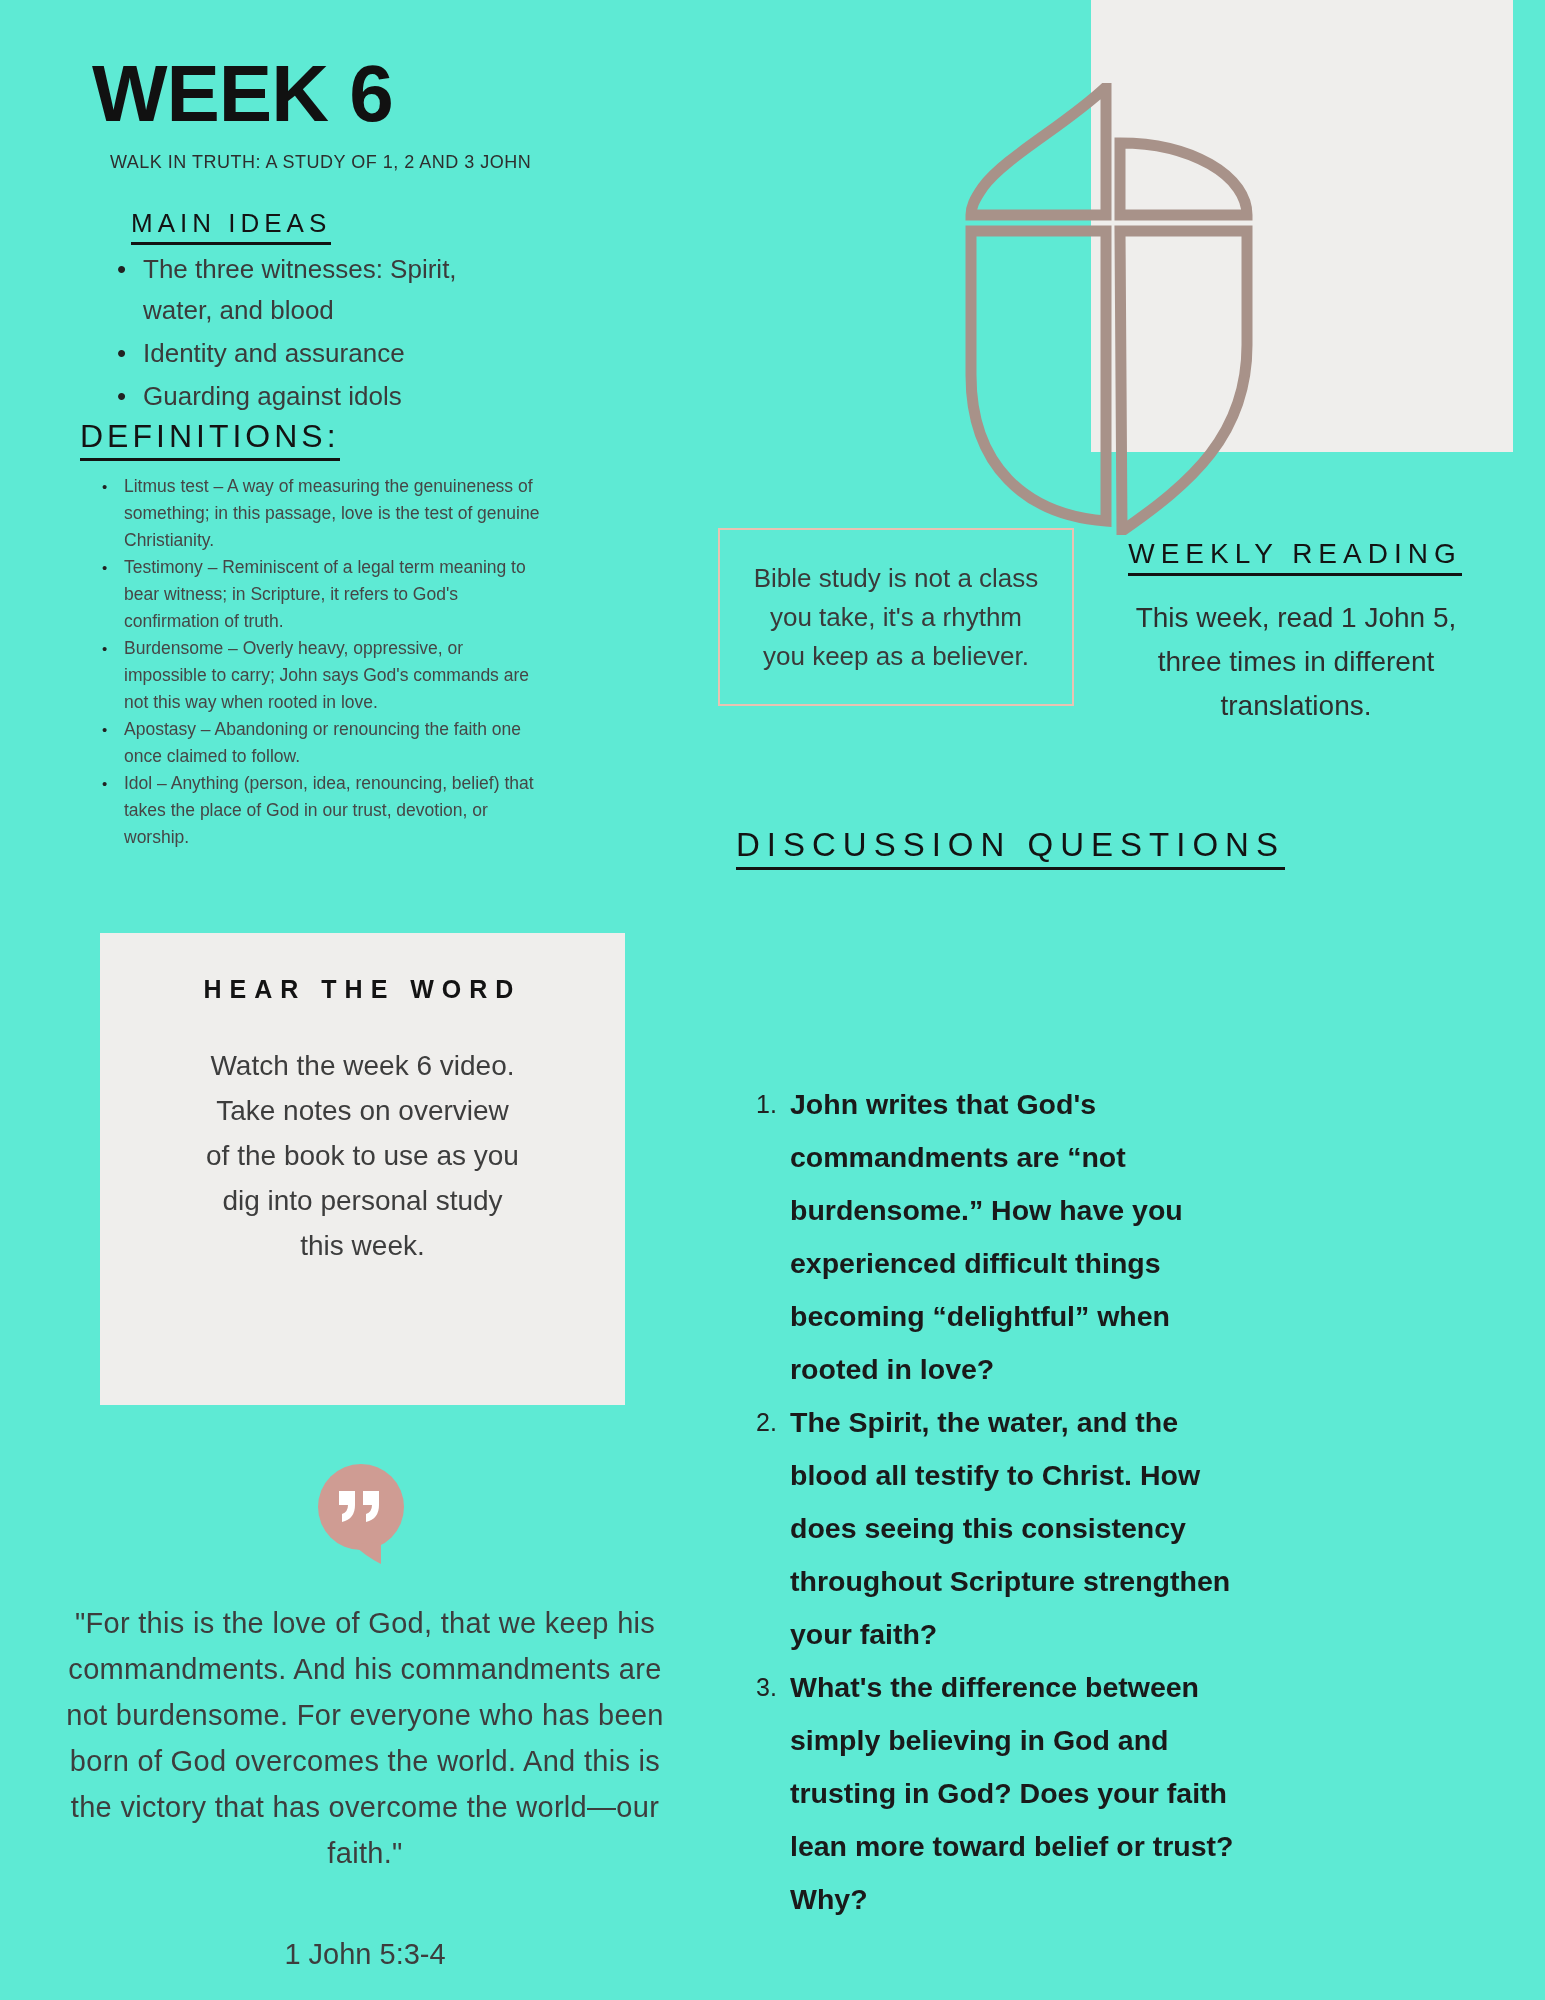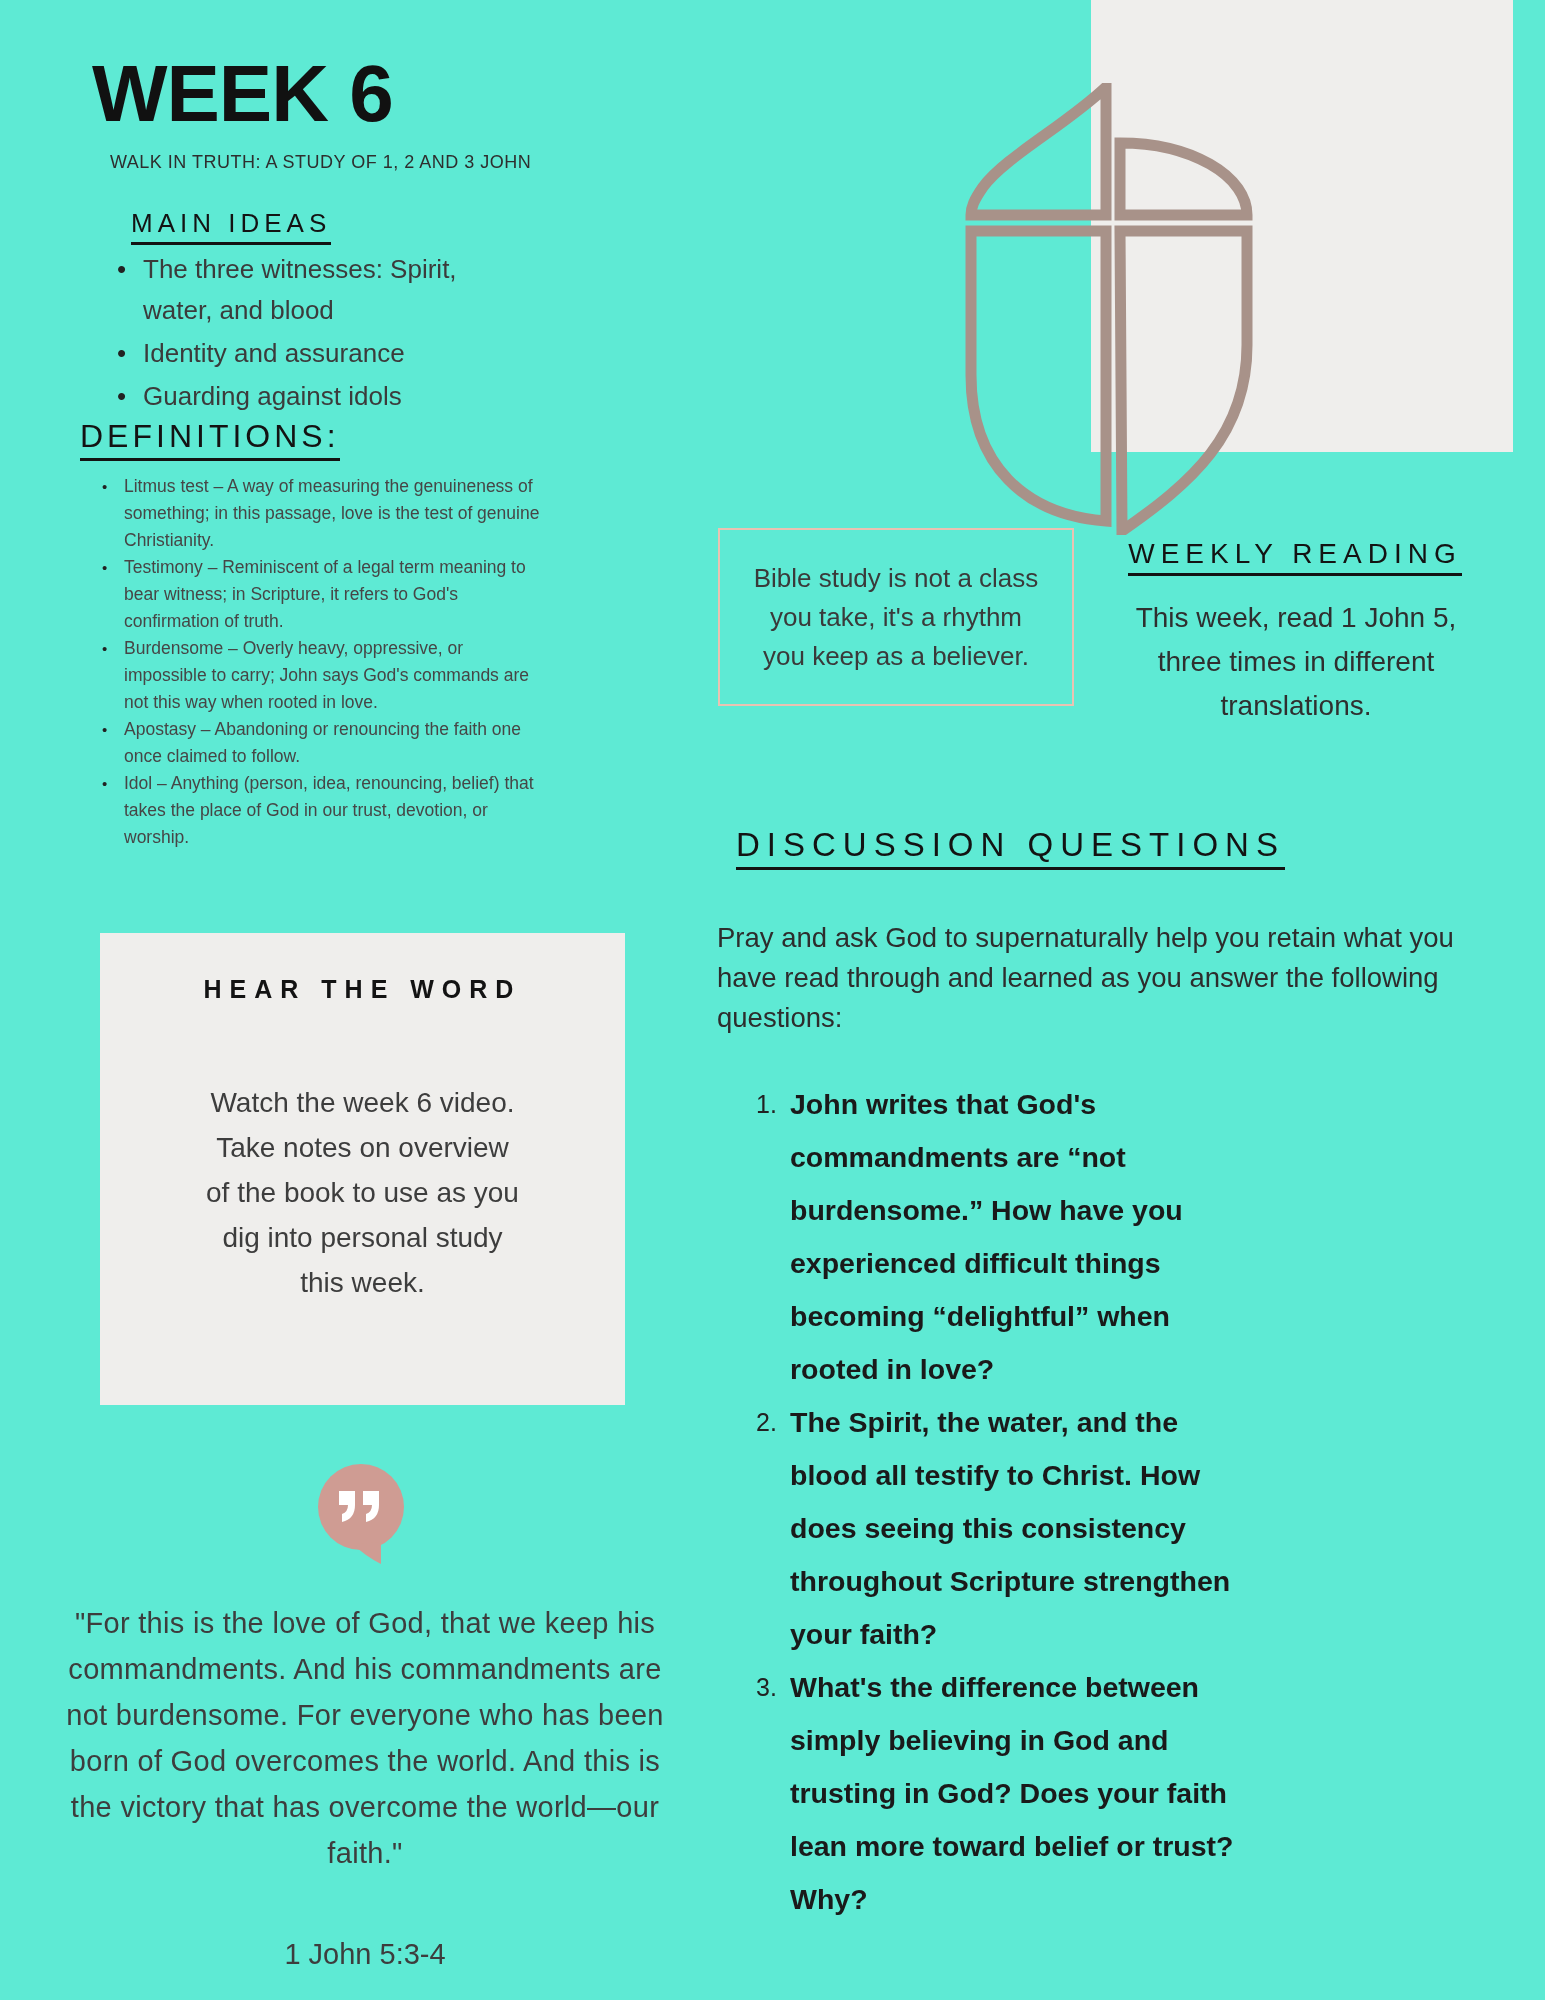--- a/index.html
+++ b/index.html
@@ -20,21 +20,21 @@
   ul.dots li{position:relative;}
   ul.dots li::before{content:"•";position:absolute;left:-26px;top:0;color:#222;}
   #main-ideas-list{position:absolute;left:143px;top:249px;width:332px;font-size:26px;line-height:41px;color:#3b3b3b;}
   #main-ideas-list li{margin-bottom:2px;}
   #definitions-h{position:absolute;left:80px;top:418px;font-size:32px;letter-spacing:4px;}
   #definitions-list{position:absolute;left:124px;top:473px;width:424px;font-size:17.5px;line-height:27px;color:#464646;}
   #definitions-list li::before{left:-22px;font-size:15px;}
   
   #hear-box{position:absolute;left:100px;top:933px;width:525px;height:472px;background:#efeeec;}
   #hear-h{position:absolute;left:0;right:0;top:42px;text-align:center;font-size:25px;font-weight:bold;letter-spacing:8px;color:#131313;}
-  #hear-body{position:absolute;left:50%;transform:translateX(-50%);top:110px;width:316px;text-align:center;font-size:28px;line-height:45px;color:#3d3d3d;margin-top:37px;}
+  #hear-body{position:absolute;left:50%;transform:translateX(-50%);top:110px;width:316px;text-align:center;font-size:28px;line-height:45px;color:#3d3d3d;}
   
   #quote-icon{position:absolute;left:318px;top:1464px;width:86px;height:100px;}
   #quote-text{position:absolute;left:52px;top:1600px;width:626px;text-align:center;font-size:29px;line-height:46px;letter-spacing:.3px;color:#3d3d3d;}
   #quote-citation{position:absolute;left:52px;top:1938px;width:626px;text-align:center;font-size:29px;color:#3d3d3d;}
   
   #callout-box{position:absolute;left:718px;top:528px;width:352px;height:174px;border:2px solid #eac2b2;display:flex;align-items:center;justify-content:center;}
   #callout-text{width:292px;text-align:center;font-size:26px;line-height:39px;color:#3a3a3a;}
   #weekly-h{position:absolute;left:1085px;top:538px;width:420px;text-align:center;}
   #weekly-h span{font-size:28px;letter-spacing:6px;}
   #weekly-body{position:absolute;left:1110px;top:596px;width:372px;text-align:center;font-size:28px;line-height:44px;color:#2f2f2f;}
@@ -101,20 +101,19 @@
   <div id="callout-box">
     <div id="callout-text">Bible study is not a class you take, it's a rhythm you keep as a believer.</div>
   </div>
 
   <div id="weekly-h">
     <span class="rule-head">WEEKLY READING</span>
   </div>
   <div id="weekly-body">This week, read 1 John 5, three times in different translations.</div>
 
   <div id="discussion-h" class="rule-head">DISCUSSION QUESTIONS</div>
-  <div id="discussion-intro">Pray and ask God to supernaturally help you retain what you have read through and learned as you answer the following questions:</div>
   <ol id="questions">
     <li>John writes that God's commandments are “not burdensome.” How have you experienced difficult things becoming “delightful” when rooted in love?</li>
     <li>The Spirit, the water, and the blood all testify to Christ. How does seeing this consistency throughout Scripture strengthen your faith?</li>
     <li>What's the difference between simply believing in God and trusting in God? Does your faith lean more toward belief or trust? Why?</li>
   </ol>
 
 </div>
 
 </body></html>

